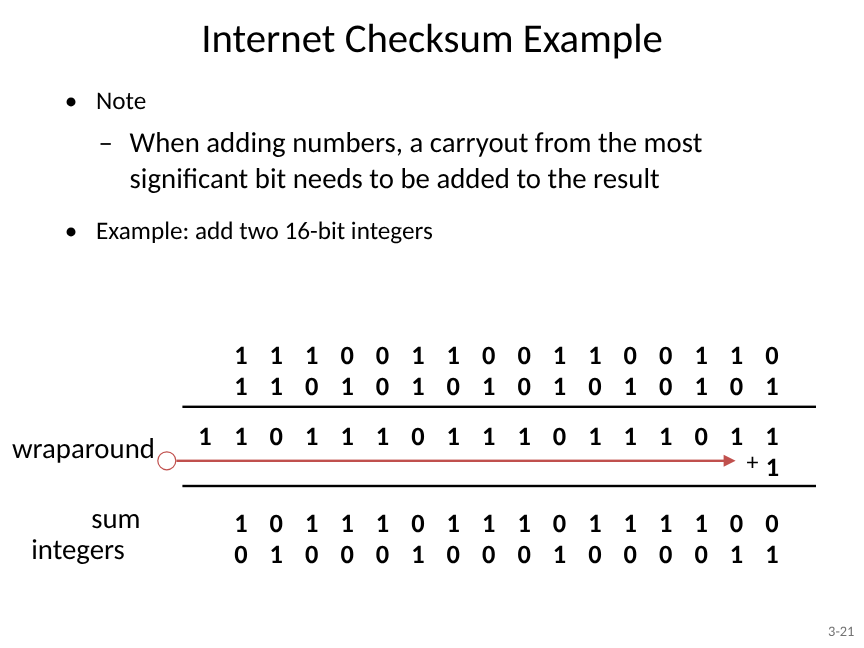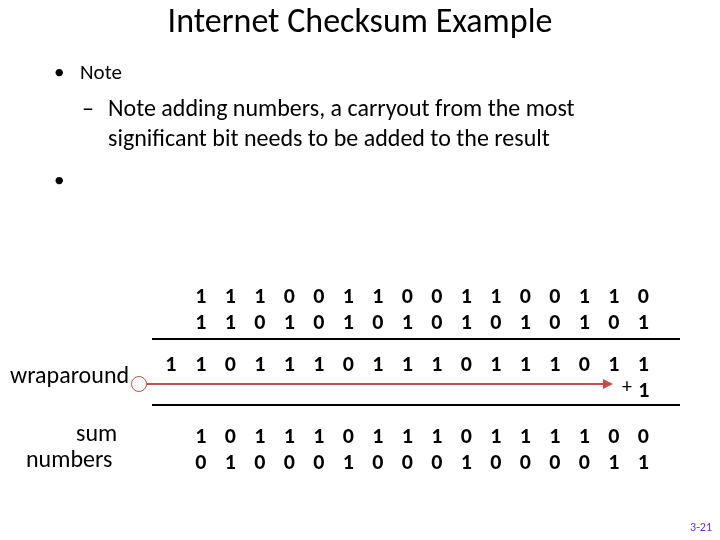--- a/index.html
+++ b/index.html
@@ -8,20 +8,21 @@
     height: 540px;
     background: #fff;
     font-family: Calibri, Arial, sans-serif;
     color: #000;
     position: relative;
     overflow: hidden;
   }
   .title {
     font-size: 34px;
     text-align: center;
+    margin-top: 12px;
     font-weight: 400;
   }
   .content {
     margin: 18px 0 0 54px;
     width: 610px;
   }
   .bullet {
     font-size: 21px;
     display: flex;
     margin-bottom: 4px;
@@ -65,21 +66,21 @@
   .label {
     position: absolute;
     font-size: 24px;
     font-weight: 400;
   }
   .page {
     position: absolute;
     right: 8px;
     bottom: 6px;
     font-size: 12px;
-    color: #6d28d9;
+    color: #737373;
   }
   .circle {
     position: absolute;
     width: 16px;
     height: 16px;
     border: 1.5px solid #c0504d;
     border-radius: 50%;
   }
   .arrow-line {
     position: absolute;
@@ -105,24 +106,25 @@
 
 <h1 class="title">Internet Checksum Example</h1>
 
 <div class="content">
   <div class="bullet">
     <span class="dot">•</span>
     <span>Note</span>
   </div>
   <div class="subbullet">
     <span class="dash">–</span>
-    <span>Note adding numbers, a carryout from the most significant bit needs to be added to the result</span>
+    <span>When adding numbers, a carryout from the most significant bit needs to be added to the result</span>
   </div>
   <div class="bullet">
     <span class="dot">•</span>
+    <span>Example: add two 16-bit integers</span>
   </div>
 </div>
 
 <div class="bits-area">
 
   <div class="bitrow" id="row1" style="left:186px; top:0;">
       <span class="bit">1</span>
       <span class="bit">1</span>
       <span class="bit">1</span>
       <span class="bit">0</span>
@@ -186,21 +188,21 @@
     </div>
 
   <span class="plus" style="left:622px; top:92px;">+</span>
   <div class="bitrow" style="left:629px; top:94px;">
     <span class="bit">1</span>
   </div>
 
   <div class="hr" style="left:152px; top:122px; width:528px;"></div>
 
   <div class="label" style="left:76px; top:136px; ">sum</div>
-  <div class="label" style="left:26px; top:162px;">numbers</div>
+  <div class="label" style="left:26px; top:162px;">integers</div>
 
   <div class="bitrow" id="rowsum" style="left:186px; top:140px;">
       <span class="bit">1</span>
       <span class="bit">0</span>
       <span class="bit">1</span>
       <span class="bit">1</span>
       <span class="bit">1</span>
       <span class="bit">0</span>
       <span class="bit">1</span>
       <span class="bit">1</span>

